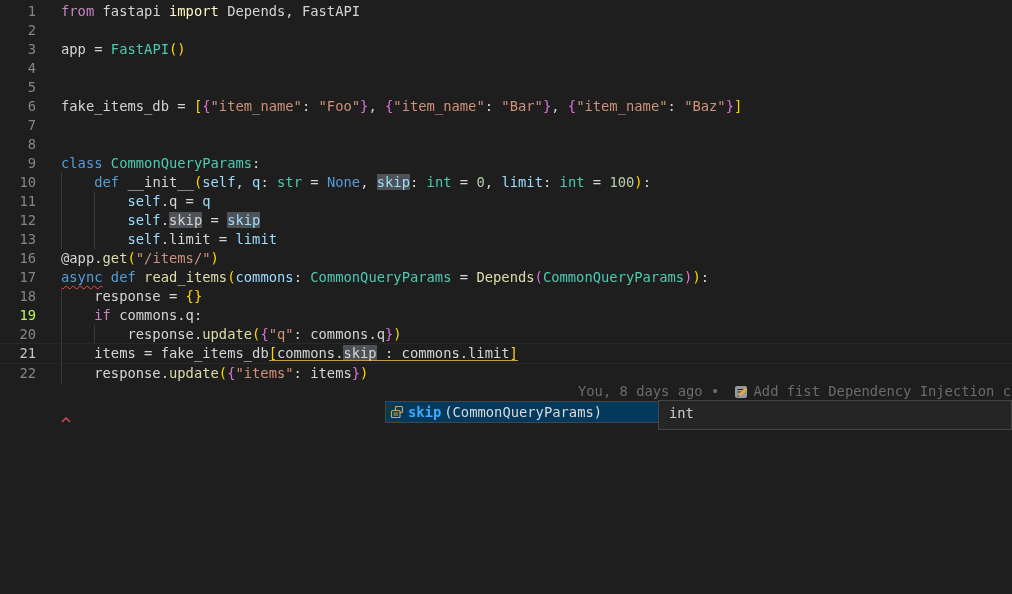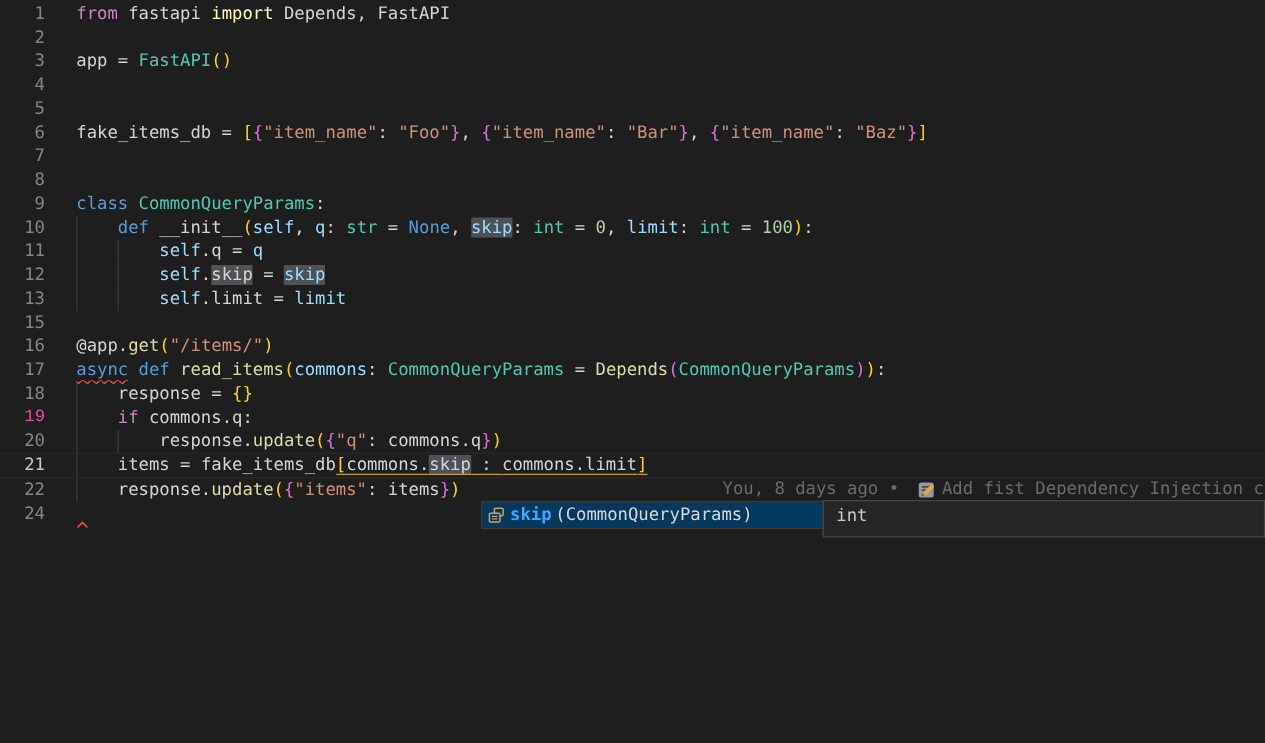--- a/index.html
+++ b/index.html
@@ -34,29 +34,27 @@
       <div class="line"><span class="num" style="color: rgb(133, 133, 133);">4</span><div class="code"></div></div>
       <div class="line"><span class="num" style="color: rgb(133, 133, 133);">5</span><div class="code"></div></div>
       <div class="line"><span class="num" style="color: rgb(133, 133, 133);">6</span><div class="code"><span class="seg" style="color: rgb(212, 212, 212);">fake_items_db </span><span class="seg" style="color: rgb(212, 212, 212);">= </span><span class="seg" style="color: rgb(255, 215, 0);">[</span><span class="seg" style="color: rgb(218, 112, 214);">{</span><span class="seg" style="color: rgb(206, 145, 120);">"item_name"</span><span class="seg" style="color: rgb(212, 212, 212);">: </span><span class="seg" style="color: rgb(206, 145, 120);">"Foo"</span><span class="seg" style="color: rgb(218, 112, 214);">}</span><span class="seg" style="color: rgb(212, 212, 212);">, </span><span class="seg" style="color: rgb(218, 112, 214);">{</span><span class="seg" style="color: rgb(206, 145, 120);">"item_name"</span><span class="seg" style="color: rgb(212, 212, 212);">: </span><span class="seg" style="color: rgb(206, 145, 120);">"Bar"</span><span class="seg" style="color: rgb(218, 112, 214);">}</span><span class="seg" style="color: rgb(212, 212, 212);">, </span><span class="seg" style="color: rgb(218, 112, 214);">{</span><span class="seg" style="color: rgb(206, 145, 120);">"item_name"</span><span class="seg" style="color: rgb(212, 212, 212);">: </span><span class="seg" style="color: rgb(206, 145, 120);">"Baz"</span><span class="seg" style="color: rgb(218, 112, 214);">}</span><span class="seg" style="color: rgb(255, 215, 0);">]</span></div></div>
       <div class="line"><span class="num" style="color: rgb(133, 133, 133);">7</span><div class="code"></div></div>
       <div class="line"><span class="num" style="color: rgb(133, 133, 133);">8</span><div class="code"></div></div>
       <div class="line"><span class="num" style="color: rgb(133, 133, 133);">9</span><div class="code"><span class="seg" style="color: rgb(86, 156, 214);">class </span><span class="seg" style="color: rgb(78, 201, 176);">CommonQueryParams</span><span class="seg" style="color: rgb(212, 212, 212);">:</span></div></div>
       <div class="line"><span class="num" style="color: rgb(133, 133, 133);">10</span><div class="code"><div class="guide" style="left: 25px; background: rgb(58, 58, 58);"></div><span class="seg" style="color: rgb(212, 212, 212);">    </span><span class="seg" style="color: rgb(86, 156, 214);">def </span><span class="seg" style="color: rgb(212, 212, 212);">__init__</span><span class="seg" style="color: rgb(255, 215, 0);">(</span><span class="seg" style="color: rgb(156, 220, 254);">self</span><span class="seg" style="color: rgb(212, 212, 212);">, </span><span class="seg" style="color: rgb(156, 220, 254);">q</span><span class="seg" style="color: rgb(212, 212, 212);">: </span><span class="seg" style="color: rgb(78, 201, 176);">str </span><span class="seg" style="color: rgb(212, 212, 212);">= </span><span class="seg" style="color: rgb(86, 156, 214);">None</span><span class="seg" style="color: rgb(212, 212, 212);">, </span><span class="seg" style="color: rgb(156, 220, 254); background: rgb(78, 82, 87);">skip</span><span class="seg" style="color: rgb(212, 212, 212);">: </span><span class="seg" style="color: rgb(78, 201, 176);">int </span><span class="seg" style="color: rgb(212, 212, 212);">= </span><span class="seg" style="color: rgb(181, 206, 168);">0</span><span class="seg" style="color: rgb(212, 212, 212);">, </span><span class="seg" style="color: rgb(156, 220, 254);">limit</span><span class="seg" style="color: rgb(212, 212, 212);">: </span><span class="seg" style="color: rgb(78, 201, 176);">int </span><span class="seg" style="color: rgb(212, 212, 212);">= </span><span class="seg" style="color: rgb(181, 206, 168);">100</span><span class="seg" style="color: rgb(255, 215, 0);">)</span><span class="seg" style="color: rgb(212, 212, 212);">:</span></div></div>
       <div class="line"><span class="num" style="color: rgb(133, 133, 133);">11</span><div class="code"><div class="guide" style="left: 25px; background: rgb(58, 58, 58);"></div><div class="guide" style="left: 58.24px; background: rgb(58, 58, 58);"></div><span class="seg" style="color: rgb(212, 212, 212);">        </span><span class="seg" style="color: rgb(156, 220, 254);">self</span><span class="seg" style="color: rgb(212, 212, 212);">.q </span><span class="seg" style="color: rgb(212, 212, 212);">= </span><span class="seg" style="color: rgb(156, 220, 254);">q</span></div></div>
       <div class="line"><span class="num" style="color: rgb(133, 133, 133);">12</span><div class="code"><div class="guide" style="left: 25px; background: rgb(58, 58, 58);"></div><div class="guide" style="left: 58.24px; background: rgb(58, 58, 58);"></div><span class="seg" style="color: rgb(212, 212, 212);">        </span><span class="seg" style="color: rgb(156, 220, 254);">self</span><span class="seg" style="color: rgb(212, 212, 212);">.</span><span class="seg" style="color: rgb(212, 212, 212); background: rgb(78, 82, 87);">skip</span><span class="seg" style="color: rgb(212, 212, 212);"> = </span><span class="seg" style="color: rgb(156, 220, 254); background: rgb(78, 82, 87);">skip</span></div></div>
       <div class="line"><span class="num" style="color: rgb(133, 133, 133);">13</span><div class="code"><div class="guide" style="left: 25px; background: rgb(58, 58, 58);"></div><div class="guide" style="left: 58.24px; background: rgb(58, 58, 58);"></div><span class="seg" style="color: rgb(212, 212, 212);">        </span><span class="seg" style="color: rgb(156, 220, 254);">self</span><span class="seg" style="color: rgb(212, 212, 212);">.limit </span><span class="seg" style="color: rgb(212, 212, 212);">= </span><span class="seg" style="color: rgb(156, 220, 254);">limit</span></div></div>
-      <div class="line"><span class="num" style="color: rgb(133, 133, 133);">15</span><div class="code"></div></div>
       <div class="line"><span class="num" style="color: rgb(133, 133, 133);">16</span><div class="code"><span class="seg" style="color: rgb(212, 212, 212);">@app.</span><span class="seg" style="color: rgb(220, 220, 170);">get</span><span class="seg" style="color: rgb(255, 215, 0);">(</span><span class="seg" style="color: rgb(206, 145, 120);">"/items/"</span><span class="seg" style="color: rgb(255, 215, 0);">)</span></div></div>
       <div class="line"><span class="num" style="color: rgb(133, 133, 133);">17</span><div class="code"><span class="seg" style="color: rgb(86, 156, 214); text-decoration: underline 1px wavy rgb(241, 76, 76); text-underline-offset: 3px;">async</span><span class="seg" style="color: rgb(212, 212, 212);"> </span><span class="seg" style="color: rgb(86, 156, 214);">def </span><span class="seg" style="color: rgb(220, 220, 170);">read_items</span><span class="seg" style="color: rgb(255, 215, 0);">(</span><span class="seg" style="color: rgb(156, 220, 254);">commons</span><span class="seg" style="color: rgb(212, 212, 212);">: </span><span class="seg" style="color: rgb(78, 201, 176);">CommonQueryParams </span><span class="seg" style="color: rgb(212, 212, 212);">= </span><span class="seg" style="color: rgb(220, 220, 170);">Depends</span><span class="seg" style="color: rgb(218, 112, 214);">(</span><span class="seg" style="color: rgb(78, 201, 176);">CommonQueryParams</span><span class="seg" style="color: rgb(218, 112, 214);">)</span><span class="seg" style="color: rgb(255, 215, 0);">)</span><span class="seg" style="color: rgb(212, 212, 212);">:</span></div></div>
       <div class="line"><span class="num" style="color: rgb(133, 133, 133);">18</span><div class="code"><div class="guide" style="left: 25px; background: rgb(58, 58, 58);"></div><span class="seg" style="color: rgb(212, 212, 212);">    response </span><span class="seg" style="color: rgb(212, 212, 212);">= </span><span class="seg" style="color: rgb(255, 215, 0);">{</span><span class="seg" style="color: rgb(255, 215, 0);">}</span></div></div>
-      <div class="line"><span class="num" style="color: #ec4899; font-family: Liberation Mono, monospace;">19</span><div class="code"><div class="guide" style="left: 25px; background: rgb(58, 58, 58);"></div><span class="seg" style="color: rgb(212, 212, 212);">    </span><span class="seg" style="color: rgb(197, 134, 192);">if</span><span class="seg" style="color: rgb(212, 212, 212);"> commons.q:</span></div></div>
+      <div class="line"><span class="num" style="color: #bef264;">19</span><div class="code"><div class="guide" style="left: 25px; background: rgb(58, 58, 58);"></div><span class="seg" style="color: rgb(212, 212, 212);">    </span><span class="seg" style="color: rgb(197, 134, 192);">if</span><span class="seg" style="color: rgb(212, 212, 212);"> commons.q:</span></div></div>
       <div class="line"><span class="num" style="color: rgb(133, 133, 133);">20</span><div class="code"><div class="guide" style="left: 25px; background: rgb(58, 58, 58);"></div><div class="guide" style="left: 58.24px; background: rgb(58, 58, 58);"></div><span class="seg" style="color: rgb(212, 212, 212);">        response.</span><span class="seg" style="color: rgb(220, 220, 170);">update</span><span class="seg" style="color: rgb(255, 215, 0);">(</span><span class="seg" style="color: rgb(218, 112, 214);">{</span><span class="seg" style="color: rgb(206, 145, 120);">"q"</span><span class="seg" style="color: rgb(212, 212, 212);">: </span><span class="seg" style="color: rgb(212, 212, 212);">commons.q</span><span class="seg" style="color: rgb(218, 112, 214);">}</span><span class="seg" style="color: rgb(255, 215, 0);">)</span></div></div>
       <div class="line current"><span class="num" style="color: rgb(198, 198, 198);">21</span><div class="code"><div class="guide" style="left: 25px; background: rgb(58, 58, 58);"></div><span class="seg" style="color: rgb(212, 212, 212);">    items </span><span class="seg" style="color: rgb(212, 212, 212);">= </span><span class="seg" style="color: rgb(212, 212, 212);">fake_items_db</span><span class="seg" style="color: rgb(255, 215, 0); box-shadow: rgb(199, 154, 67) 0px -1px 0px inset;">[</span><span class="seg" style="color: rgb(212, 212, 212); box-shadow: rgb(199, 154, 67) 0px -1px 0px inset;">commons.</span><span class="seg" style="color: rgb(212, 212, 212); background: rgb(78, 82, 87); box-shadow: rgb(199, 154, 67) 0px -1px 0px inset;">skip</span><span class="seg" style="color: rgb(212, 212, 212); box-shadow: rgb(199, 154, 67) 0px -1px 0px inset;"> : </span><span class="seg" style="color: rgb(212, 212, 212); box-shadow: rgb(199, 154, 67) 0px -1px 0px inset;">commons.limit</span><span class="seg" style="color: rgb(255, 215, 0); box-shadow: rgb(199, 154, 67) 0px -1px 0px inset;">]</span></div></div>
       <div class="line"><span class="num" style="color: rgb(133, 133, 133);">22</span><div class="code"><div class="guide" style="left: 25px; background: rgb(58, 58, 58);"></div><span class="seg" style="color: rgb(212, 212, 212);">    response.</span><span class="seg" style="color: rgb(220, 220, 170);">update</span><span class="seg" style="color: rgb(255, 215, 0);">(</span><span class="seg" style="color: rgb(218, 112, 214);">{</span><span class="seg" style="color: rgb(206, 145, 120);">"items"</span><span class="seg" style="color: rgb(212, 212, 212);">: </span><span class="seg" style="color: rgb(212, 212, 212);">items</span><span class="seg" style="color: rgb(218, 112, 214);">}</span><span class="seg" style="color: rgb(255, 215, 0);">)</span></div></div>
-      <div class="line"><span class="num" style="color: rgb(133, 133, 133);">24</span><div class="code"></div></div>
     </div>
 
   <div class="blame" style="color: rgb(107, 107, 107);">
     <span>You, 8 days ago • </span>
     <span><svg class="icon-svg" width="14" height="14" viewBox="0 0 14 14">
       <rect x="1" y="1" width="12" height="12" rx="2" fill="#96989b"></rect>
       <line x1="3.5" y1="4.5" x2="10.5" y2="4.5" stroke="#2d2d2d" stroke-width="1"></line>
       <line x1="3.5" y1="7" x2="7.5" y2="7" stroke="#2d2d2d" stroke-width="1"></line>
       <rect x="4.2" y="5.2" width="9.5" height="3" rx="0.5" fill="#e2a93b" transform="rotate(-45 9 6.7)"></rect>
       <path d="M3.2 11.8 L5.2 11.2 L3.8 9.8 Z" fill="#6b4a1e"></path>

